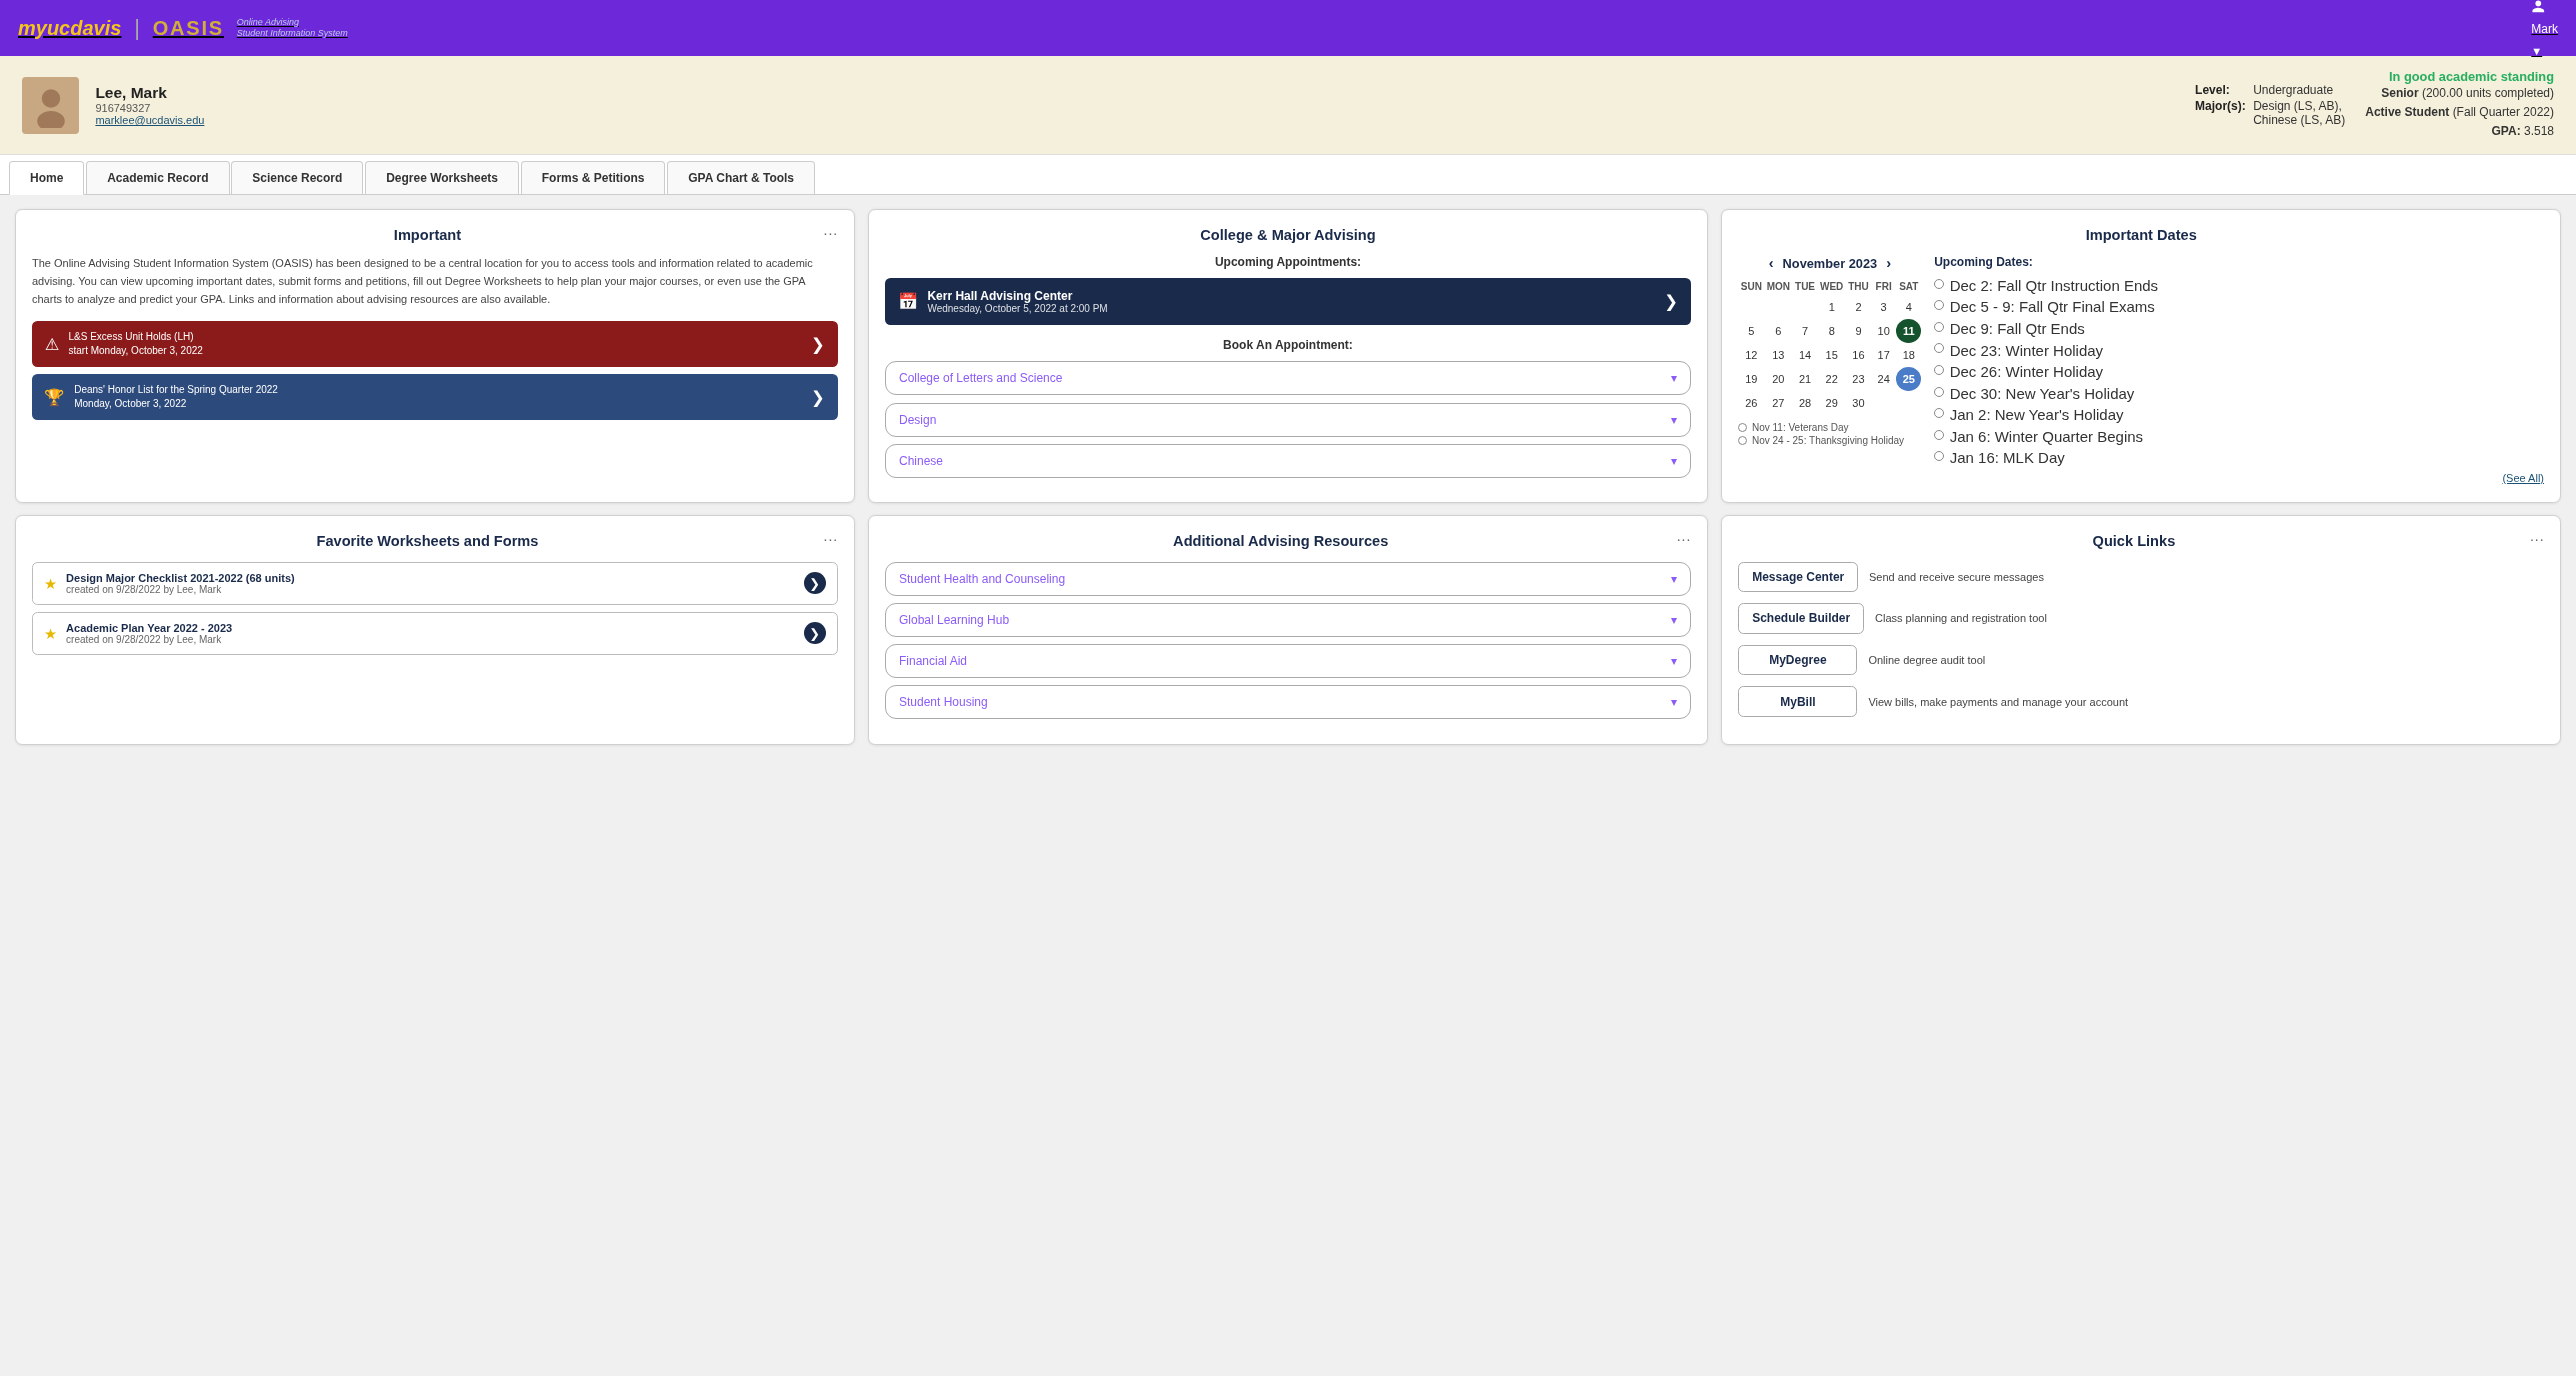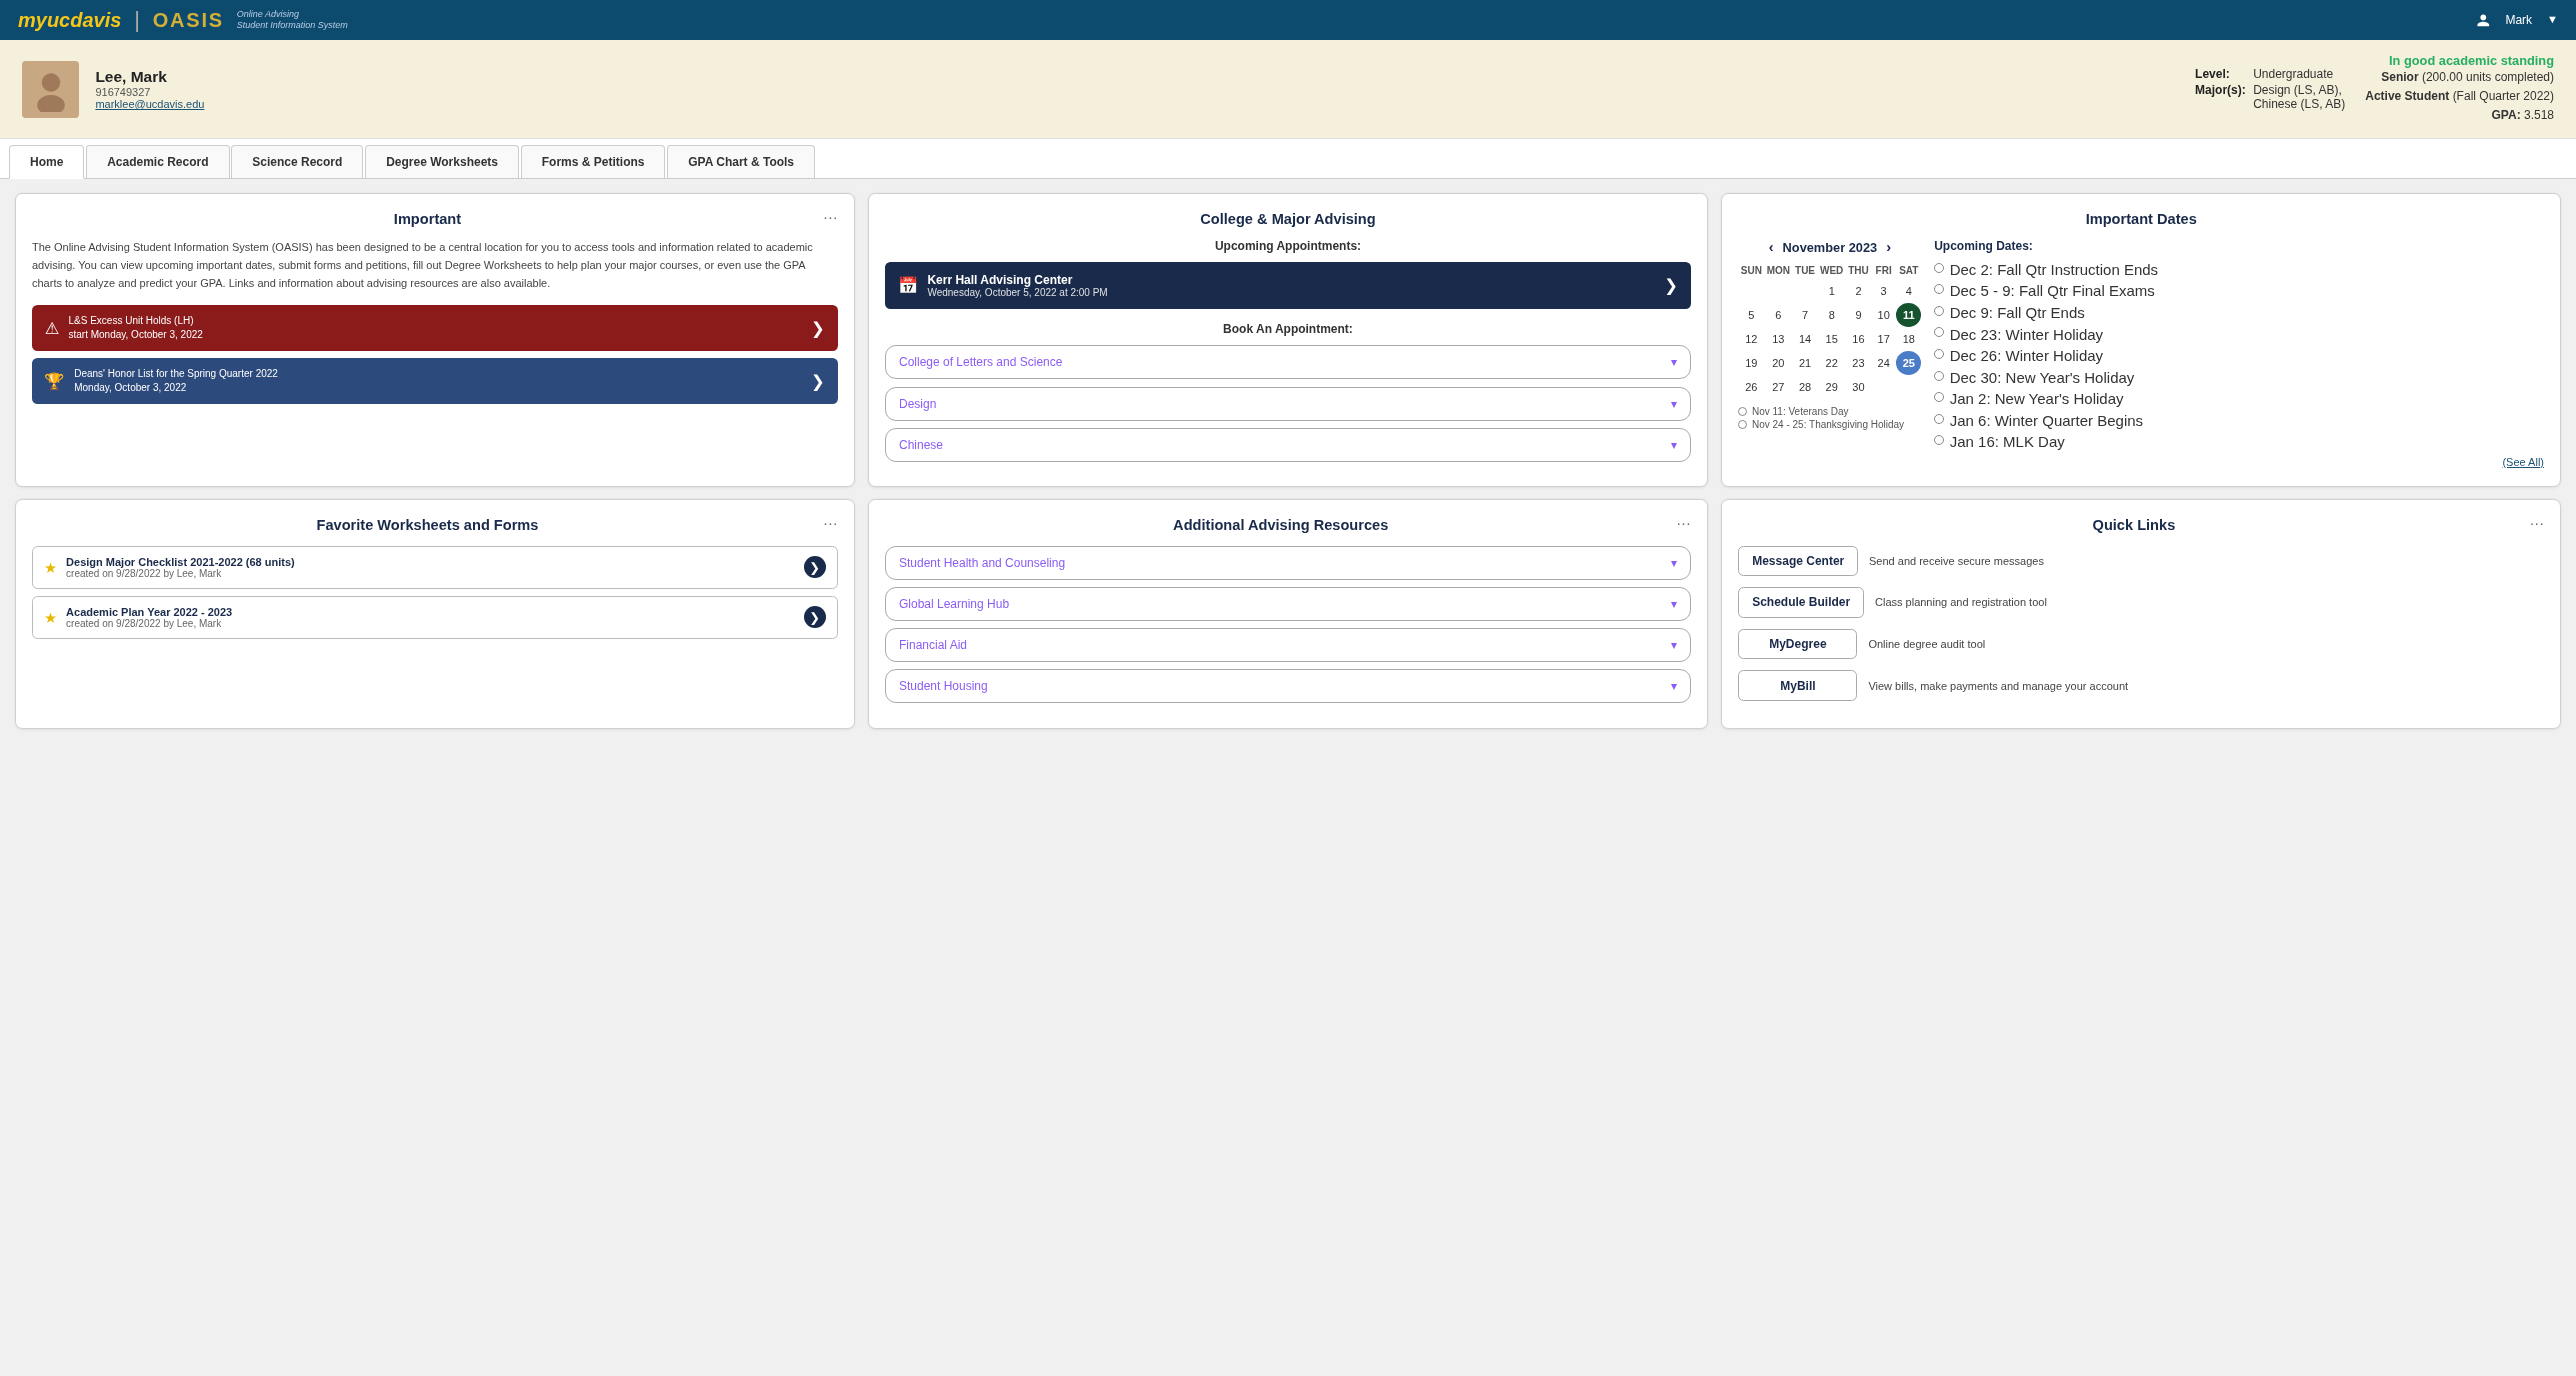--- a/index.html
+++ b/index.html
@@ -1,25 +1,26 @@
 <!DOCTYPE html>
 <html style="font-size:14.6px"><head>
   <meta charset="utf-8">
   <style>
     * { box-sizing: border-box; margin: 0; padding: 0; }
     body { font-family: Arial, sans-serif; font-size: 12px; background: #f0f0f0; min-width: 1288px; }
 
     
     .top-nav {
-      background: #0c4a6e;
+      background: #6d28d9;
       display: flex;
       align-items: center;
       justify-content: space-between;
       padding: 0 18px;
-      height: 40px;
+      height: 56px;
+      text-decoration: underline;
     }
     .top-nav-logo {
       display: flex;
       align-items: center;
       gap: 7.3px;
     }
     .logo-myucdavis {
       color: #fff;
       font-size: 20px;
       font-style: italic;
@@ -41,22 +42,23 @@
       color: #b8cce4;
       font-size: 9px;
       font-style: italic;
       line-height: 1.2;
       margin-left: 5.5px;
     }
     .top-nav-user {
       color: #fff;
       display: flex;
       align-items: flex-start;
-      gap: 15px;
-      cursor: pointer;
+      gap: 9px;
+      cursor: pointer;
+      flex-direction: column;
     }
     .top-nav-user svg { fill: #fff; }
 
     
     .profile-header {
       background: #f5f0dc;
       display: flex;
       align-items: center;
       padding: 12.8px 22px;
       gap: 16.4px;

